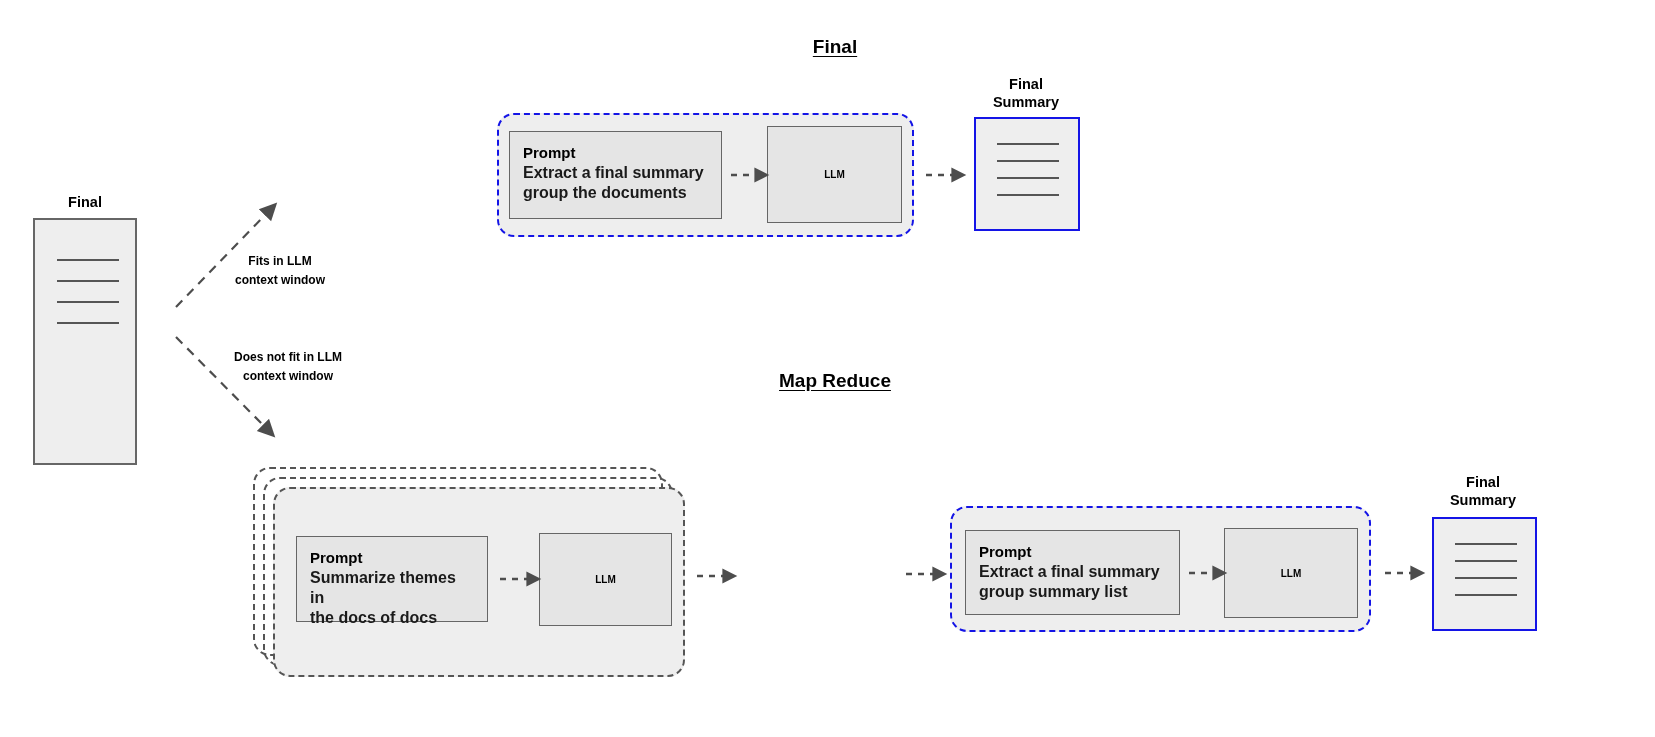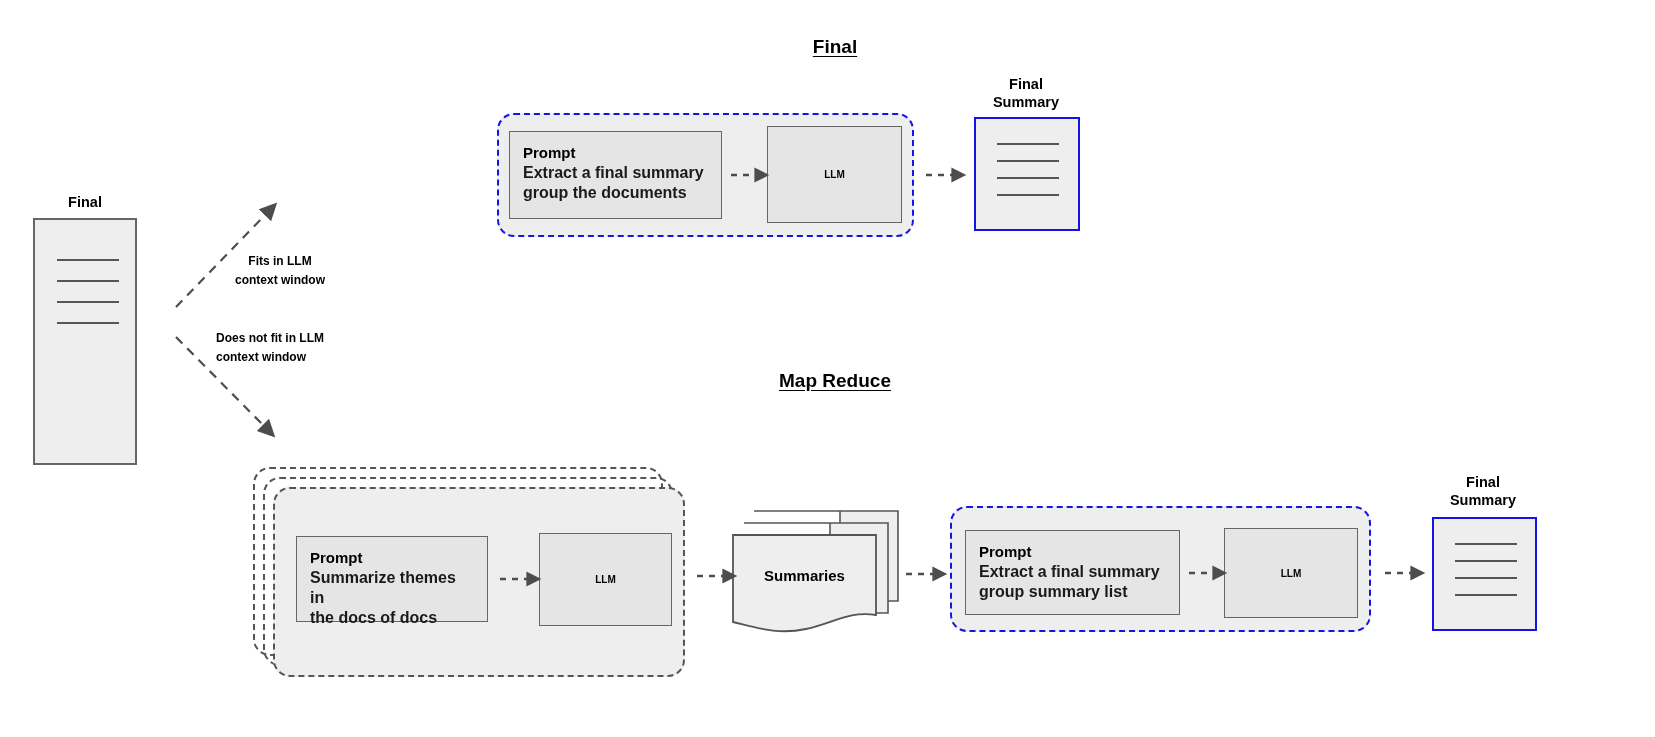--- a/index.html
+++ b/index.html
@@ -129,21 +129,21 @@
     <div class="doc-line" style="left:22px; top:60px;  width:62px;"></div>
     <div class="doc-line" style="left:22px; top:81px;  width:62px;"></div>
     <div class="doc-line" style="left:22px; top:102px; width:62px;"></div>
   </div>
 
   <div class="abs edge-label" style="left:216px; top:252px; text-align:center; width:128px;">
     <div>Fits in LLM</div>
     <div>context window</div>
   </div>
 
-  <div class="abs edge-label" style="left:216px; top:329px; width:144px;">
+  <div class="abs edge-label" style="left:216px; top:348px; text-align:center; width:144px;">
     <div>Does not fit in LLM</div>
     <div>context window</div>
   </div>
 
   <div class="abs section-title" style="left:735px; top:36px; width:200px;">Final</div>
 
   <div class="abs dashed-group blue" style="left:497px; top:113px; width:417px; height:124px;"></div>
 
   <div class="abs plain-box prompt-box" style="left:509px; top:131px; width:213px; height:88px;">
     <div class="prompt-title">Prompt</div>
@@ -172,28 +172,20 @@
   <div class="abs dashed-group grey front" style="left:273px; top:487px; width:412px; height:190px;"></div>
 
   <div class="abs plain-box prompt-box" style="left:296px; top:536px; width:192px; height:86px;">
     <div class="prompt-title">Prompt</div>
     <div class="prompt-body">Summarize themes in</div>
     <div class="prompt-body">the docs of docs</div>
   </div>
 
   <div class="abs plain-box llm-box" style="left:539px; top:533px; width:133px; height:93px;">LLM</div>
 
-  <div class="abs" style="left:728px; top:505px; width:172px; height:130px;">
-    <svg width="172" height="130" viewBox="0 0 172 130">
-      <path d="M26 6 L170 6 L170 96 L112 96 L112 6 Z" fill="#eeeeee" stroke="#555555" stroke-width="1.6"></path>
-      <path d="M16 18 L160 18 L160 108 L102 108 L102 18 Z" fill="#eeeeee" stroke="#555555" stroke-width="1.6"></path>
-      <path d="M5 30 L148 30 L148 110 C120 106 106 118 78 124 C50 130 30 123 5 117 Z" fill="#eeeeee" stroke="#555555" stroke-width="1.8"></path>
-    </svg>
-    <div class="abs" style="left:5px; top:62px; width:143px; text-align:center; font-weight:bold; font-size:15px; color:#000;">Summaries</div>
-  </div>
 
   <div class="abs dashed-group blue" style="left:950px; top:506px; width:421px; height:126px;"></div>
 
   <div class="abs plain-box prompt-box" style="left:965px; top:530px; width:215px; height:85px;">
     <div class="prompt-title">Prompt</div>
     <div class="prompt-body">Extract a final summary</div>
     <div class="prompt-body">group summary list</div>
   </div>
 
   <div class="abs plain-box llm-box" style="left:1224px; top:528px; width:134px; height:90px;">LLM</div>

